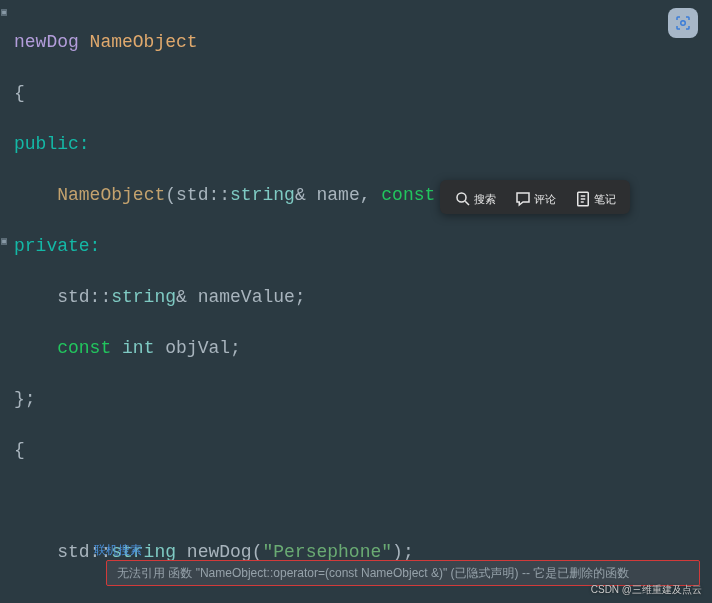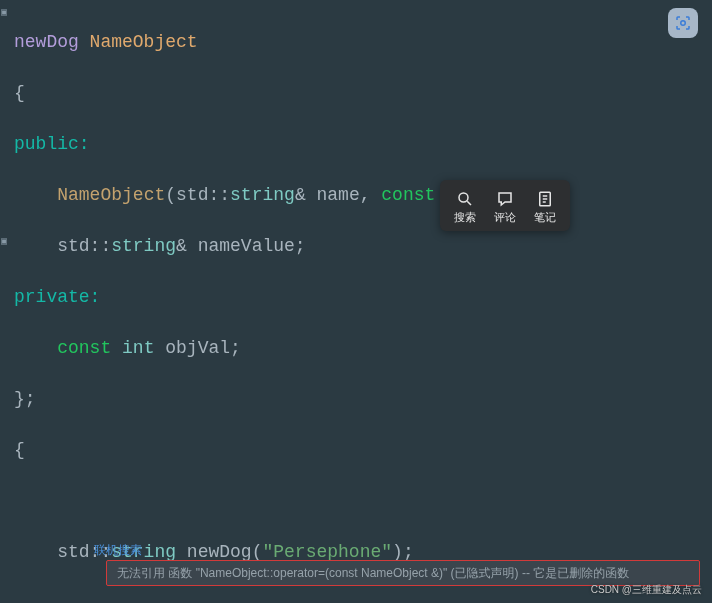--- a/index.html
+++ b/index.html
@@ -65,21 +65,21 @@
     background: #2d2f31;
     border-radius: 6px;
     display: flex;
     gap: 18px;
     padding: 10px 14px 6px;
     box-shadow: 0 2px 10px rgba(0,0,0,.4);
     font-family: -apple-system, "Microsoft YaHei", sans-serif;
   }
   .tool-item {
     display: flex;
-    flex-direction: column;
+    flex-direction: row;
     align-items: center;
     color: #e6e6e6;
     font-size: 11px;
     gap: 2px;
     cursor: pointer;
   }
   .tool-item svg { width: 18px; height: 18px; }
   .lens-btn {
     position: absolute;
     top: 8px;
@@ -132,22 +132,22 @@
   <div class="gutter">
     <span class="fold" style="top:8px;">▣</span>
     <span class="fold" style="top:237px;">▣</span>
   </div>
 
   <div class="code">
 <span class="line"><span class="kw-class">newDog</span><span class="ident"> NameObject</span></span>
 <span class="line"><span class="punct">{</span></span>
 <span class="line"><span class="kw-access">public:</span></span>
 <span class="line"><span>    </span><span class="fn">NameObject</span><span class="punct">(std::</span><span class="kw-type">string</span><span class="punct">&amp; name, </span><span class="kw-const">const </span><span class="kw-type">int</span><span class="punct">&amp; val);</span></span>
+<span class="line"><span class="kw-access">private:</span></span>
 <span class="line"><span class="punct">    std::</span><span class="kw-type">string</span><span class="punct">&amp; nameValue;</span></span>
-<span class="line"><span class="kw-access">private:</span></span>
 <span class="line"><span>    </span><span class="kw-const">const </span><span class="kw-type">int</span><span class="punct"> objVal;</span></span>
 <span class="line"><span class="punct">};</span></span>
 <span class="line"><span class="punct">{</span></span>
 <span class="line"></span>
 <span class="line"><span class="punct">    std::</span><span class="kw-type">string</span><span class="punct"> newDog(</span><span class="str">"Persephone"</span><span class="punct">);</span></span>
 
 
 
 
 

